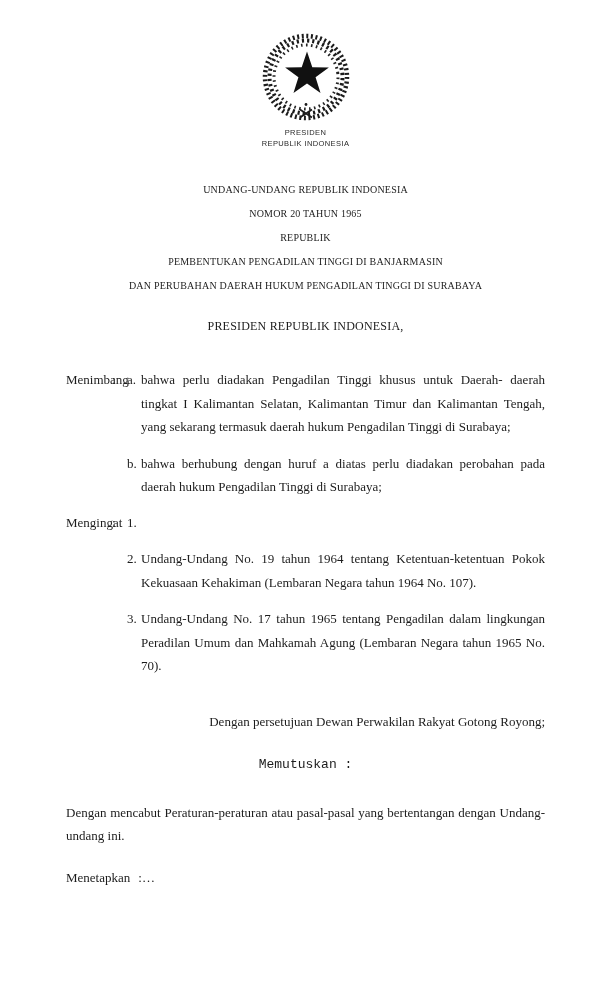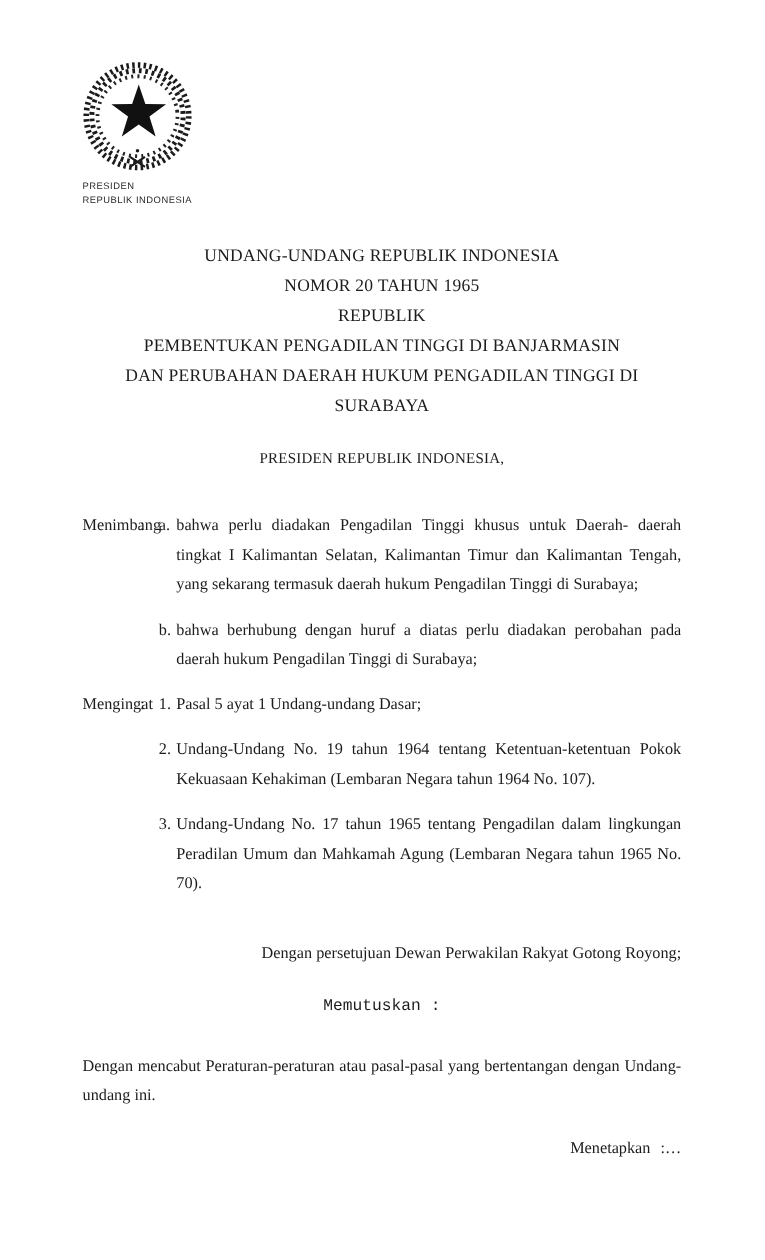--- a/index.html
+++ b/index.html
@@ -12,38 +12,38 @@
     color: #1c1c1c;
     font-family: "Liberation Serif", "DejaVu Serif", serif;
     font-size: 13px;
     overflow: hidden;
     box-sizing: border-box;
     padding: 0 67px 0 66px;
   }
 
   
   .emblem {
-    padding-top: 49px;
-    text-align: left;
+    padding-top: 33px;
+    text-align: center;
   }
   .emblem svg { display: inline-block; }
   .emblem-caption {
     margin-top: 2px;
     font-family: "Liberation Sans", "DejaVu Sans", sans-serif;
     font-size: 7.5px;
     line-height: 11px;
     letter-spacing: 0.4px;
     color: #2a2a2a;
   }
 
   
   .title-block {
     margin-top: 29px;
     text-align: center;
-    font-size: 14px;
+    font-size: 10px;
     line-height: 24px;
     letter-spacing: 0.2px;
   }
 
   .salutation {
     margin: 16px 0 0 0;
     text-align: center;
     font-size: 12px;
     line-height: 24px;
     letter-spacing: 0.2px;
@@ -80,21 +80,21 @@
     font-family: Liberation Mono, monospace;
   }
   .revocation {
     margin: 24px 0 0 0;
     text-align: justify;
     text-align-last: left;
     line-height: 23.5px;
   }
   .enactment {
     margin: 18px 0 0 0;
-    text-align: right;
+    text-align: left;
     line-height: 23.5px;
   }
   .enactment .enactment-label { margin-right: 8px; }
 </style>
 </head>
 <body>
 
 <div class="page">
 
   <header class="emblem">
@@ -135,21 +135,20 @@
       <span class="clause-marker">b.</span>
       <span class="clause-text">bahwa berhubung dengan huruf a diatas perlu diadakan perobahan pada daerah hukum Pengadilan Tinggi di Surabaya;</span>
     </div>
   </section>
 
   <section class="clause clause-mengingat">
     <div class="clause-row">
       <span class="clause-label">Mengingat</span>
       <span class="clause-colon">:</span>
       <span class="clause-marker">1.</span>
-      <span class="clause-text">Pasal 5 ayat 1 Undang-undang Dasar;</span>
     </div>
     <div class="clause-row">
       <span class="clause-label"></span>
       <span class="clause-colon"></span>
       <span class="clause-marker">2.</span>
       <span class="clause-text">Undang-Undang No. 19 tahun 1964 tentang Ketentuan-ketentuan Pokok Kekuasaan Kehakiman (Lembaran Negara tahun 1964 No. 107).</span>
     </div>
     <div class="clause-row">
       <span class="clause-label"></span>
       <span class="clause-colon"></span>

